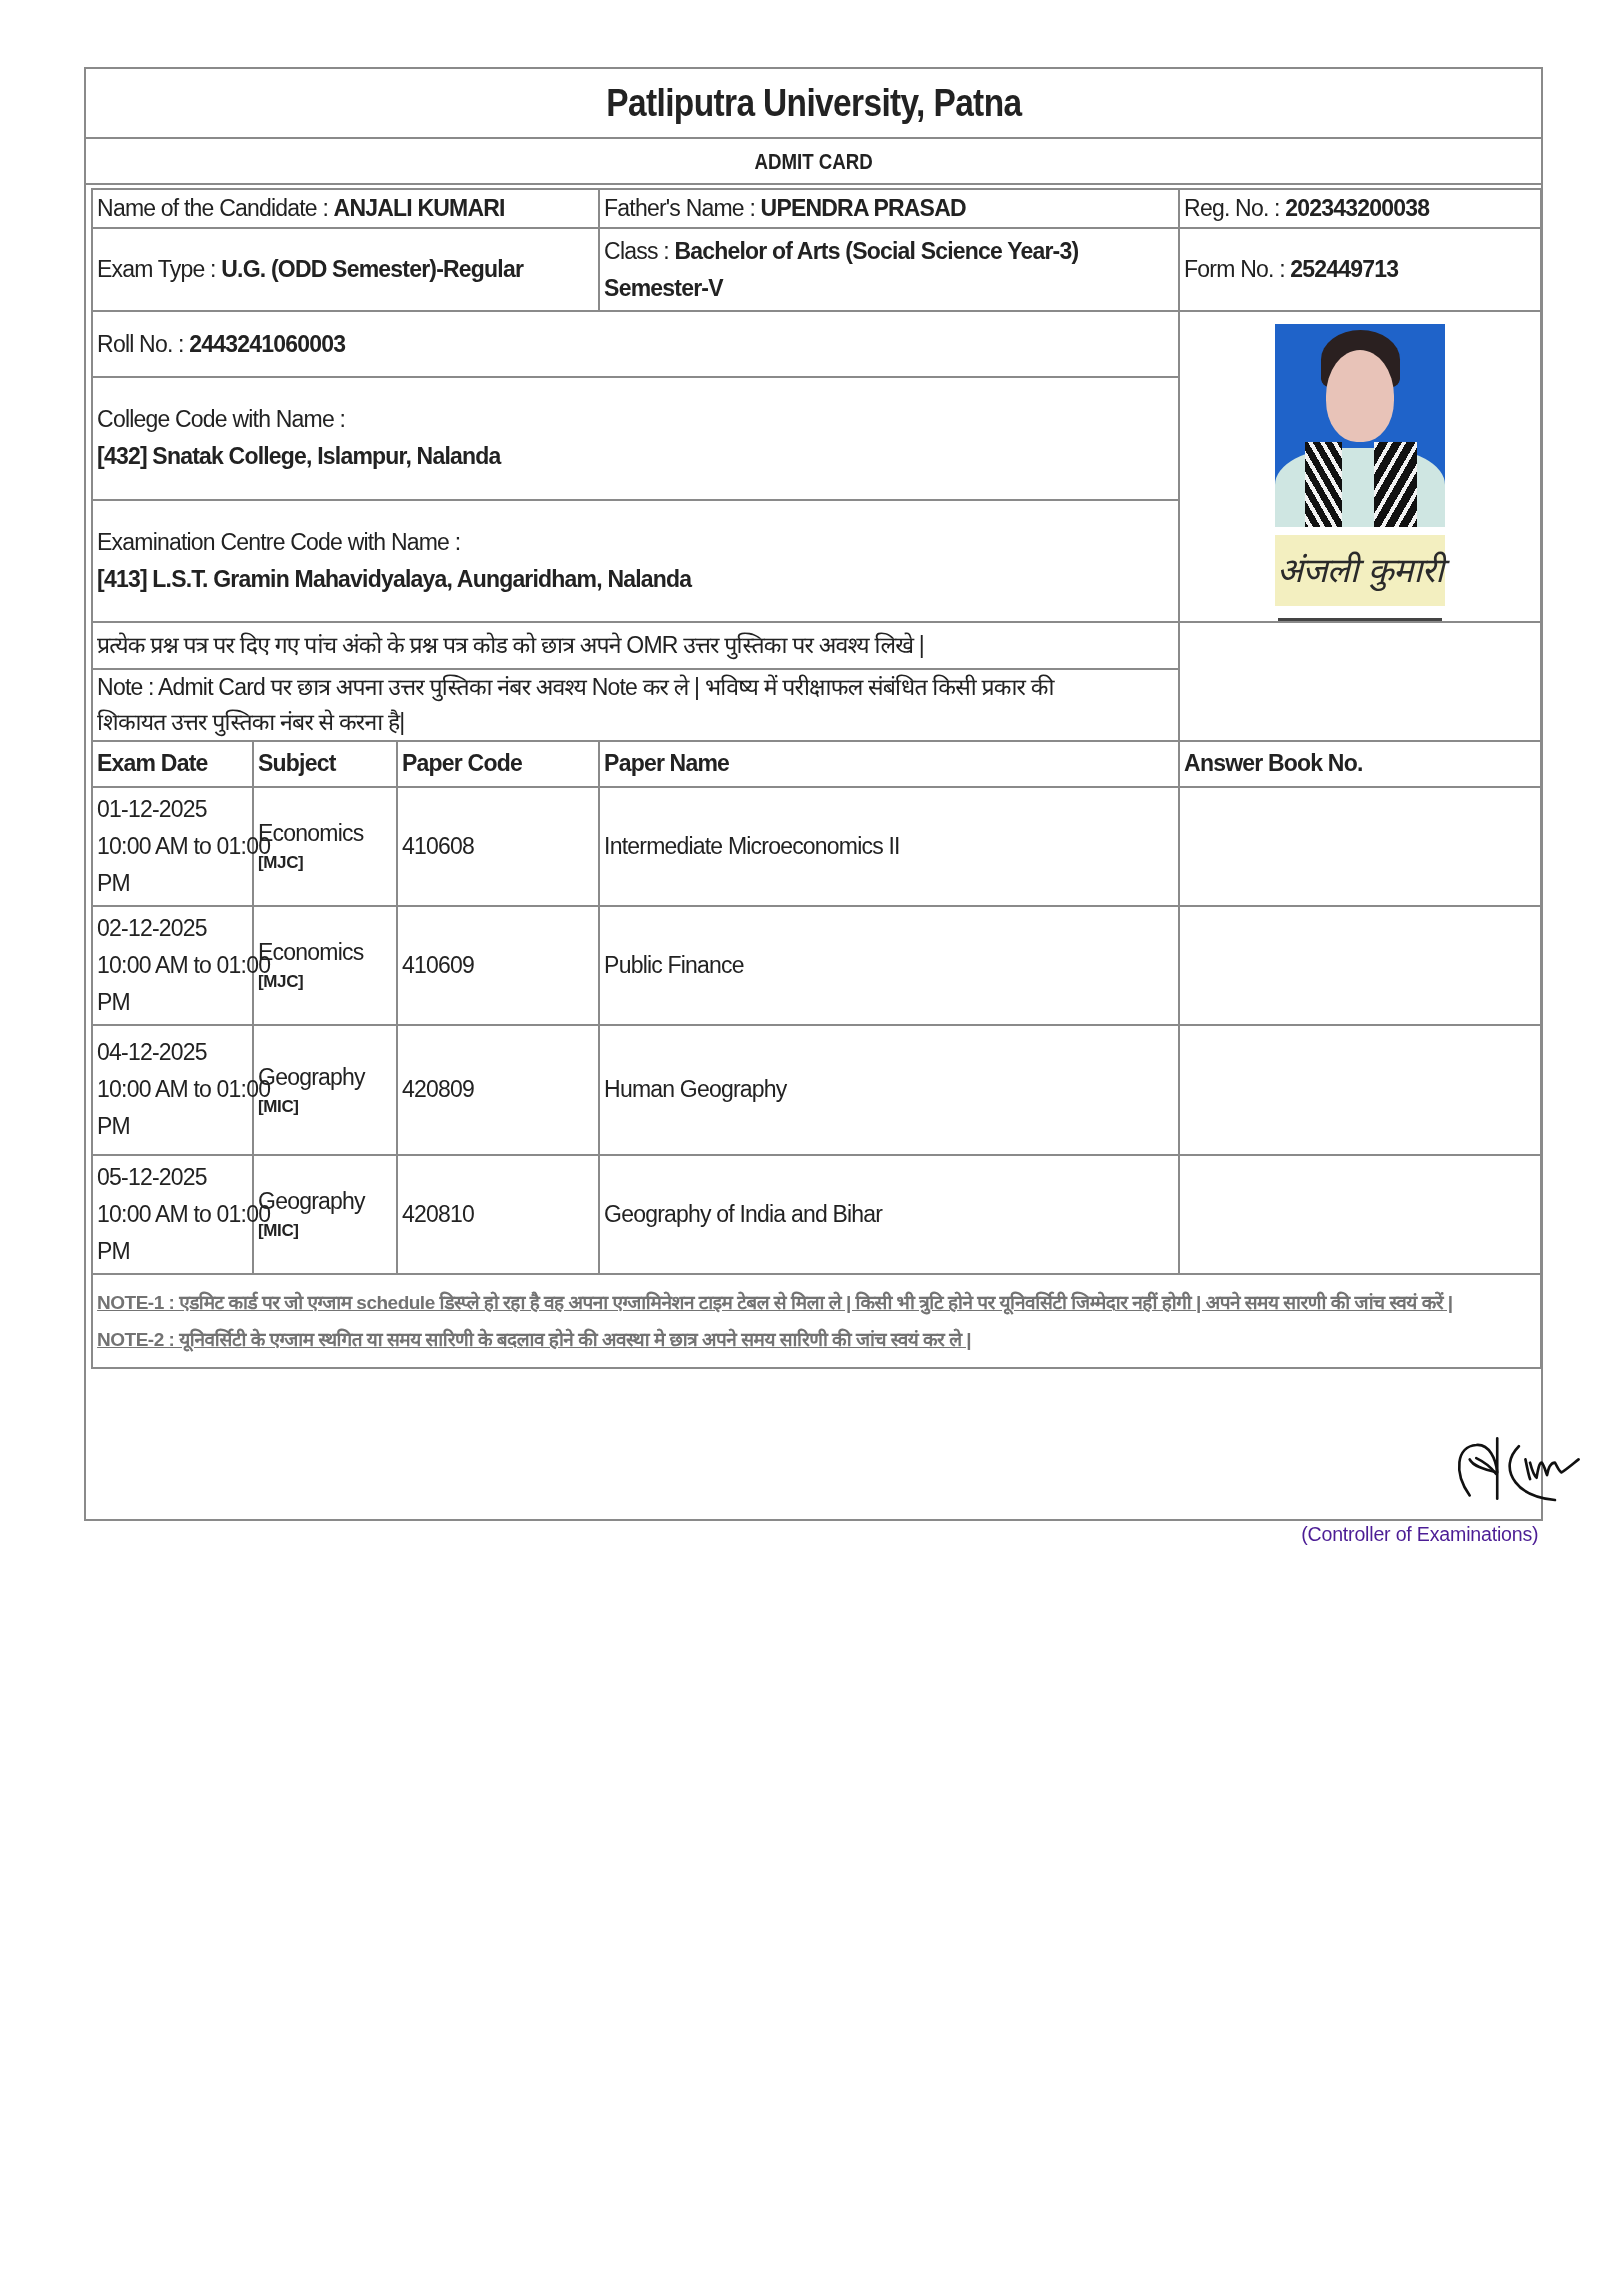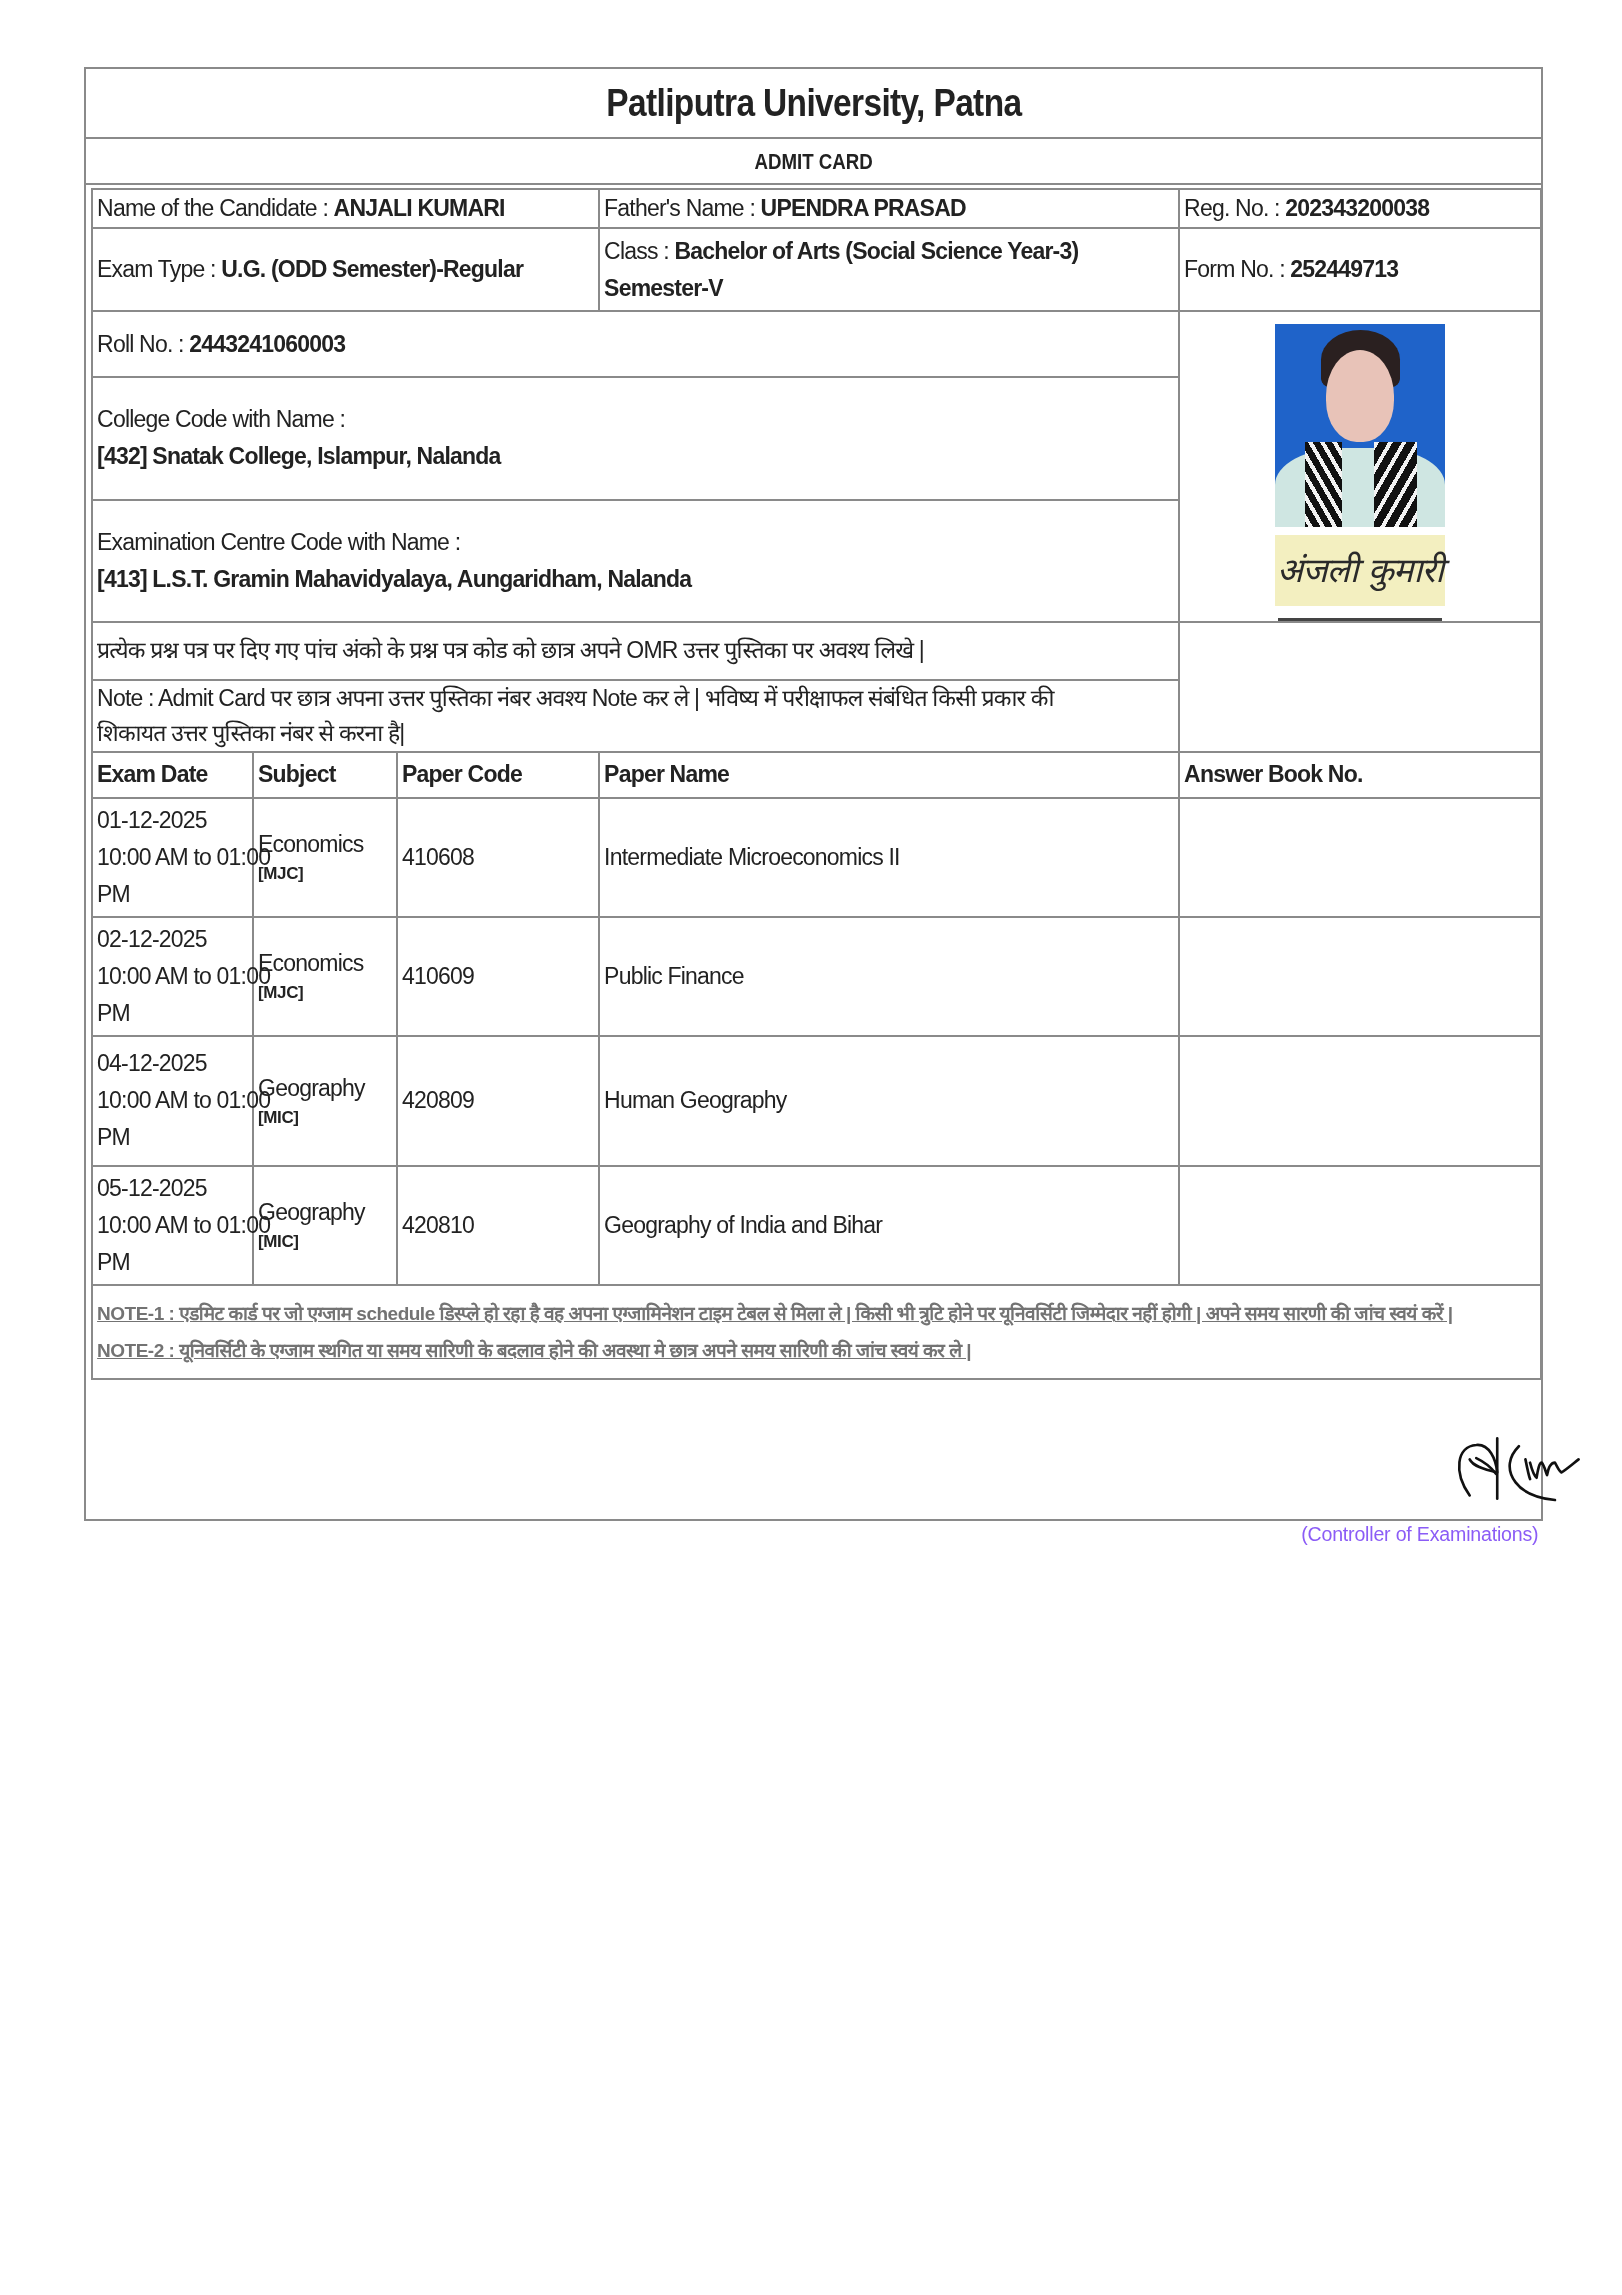--- a/index.html
+++ b/index.html
@@ -33,21 +33,21 @@
 
   .notes-cell { padding:9.2px 3.9px !important; }
   .notes-cell div { font-size:19px; line-height:37px; color:#737373; font-weight:bold; letter-spacing:-0.5px; white-space:nowrap;text-decoration:underline; }
 
   .th-bold { font-weight:bold !important; letter-spacing:-0.7px; }
   .subj-tag { font-size:17px; font-weight:bold; line-height:26px; display:block; letter-spacing:-0.4px; }
   .subj-name { display:block; line-height:34px; }
   .date-cell { line-height:37px !important; letter-spacing:-0.7px; }
 
   .signature { position:absolute; left:1364px; top:1364px; width:164px; height:79px; }
-  .controller { position:absolute; right:2.6px; top:1454px; font-size:19.6px; color:#8b5cf6; letter-spacing:-0.2px; }
+  .controller { position:absolute; right:2.6px; top:1454px; font-size:19.6px; color:#4c1d95; letter-spacing:-0.2px; }
 </style>
 </head>
 <body>
 
 <div class="frame">
   <div class="title-row">
     <div class="title">Patliputra University, Patna</div>
   </div>
   <div class="sub-row">
     <div class="sub">ADMIT CARD</div>
@@ -92,21 +92,21 @@
         <div class="lbl">College Code with Name :</div>
         <div class="val">[432] Snatak College, Islampur, Nalanda</div>
       </td>
     </tr>
     <tr style="height:118px">
       <td colspan="5">
         <div class="lbl">Examination Centre Code with Name :</div>
         <div class="val">[413] L.S.T. Gramin Mahavidyalaya, Aungaridham, Nalanda</div>
       </td>
     </tr>
-    <tr style="height:58px">
+    <tr style="height:47px">
       <td colspan="5" class="hindi-line">प्रत्येक प्रश्न पत्र पर दिए गए पांच अंको के प्रश्न पत्र कोड को छात्र अपने OMR उत्तर पुस्तिका पर अवश्य लिखे |</td>
       <td rowspan="2"></td>
     </tr>
     <tr style="height:65px">
       <td colspan="5" class="red hindi-line" style="line-height:35px; padding-right:65px;">Note : Admit Card पर छात्र अपना उत्तर पुस्तिका नंबर अवश्य Note कर ले | भविष्य में परीक्षाफल संबंधित किसी प्रकार की शिकायत उत्तर पुस्तिका नंबर से करना है|</td>
     </tr>
     <tr style="height:46px">
       <td class="th-bold" colspan="2">Exam Date</td>
       <td class="th-bold">Subject</td>
       <td class="th-bold">Paper Code</td>

